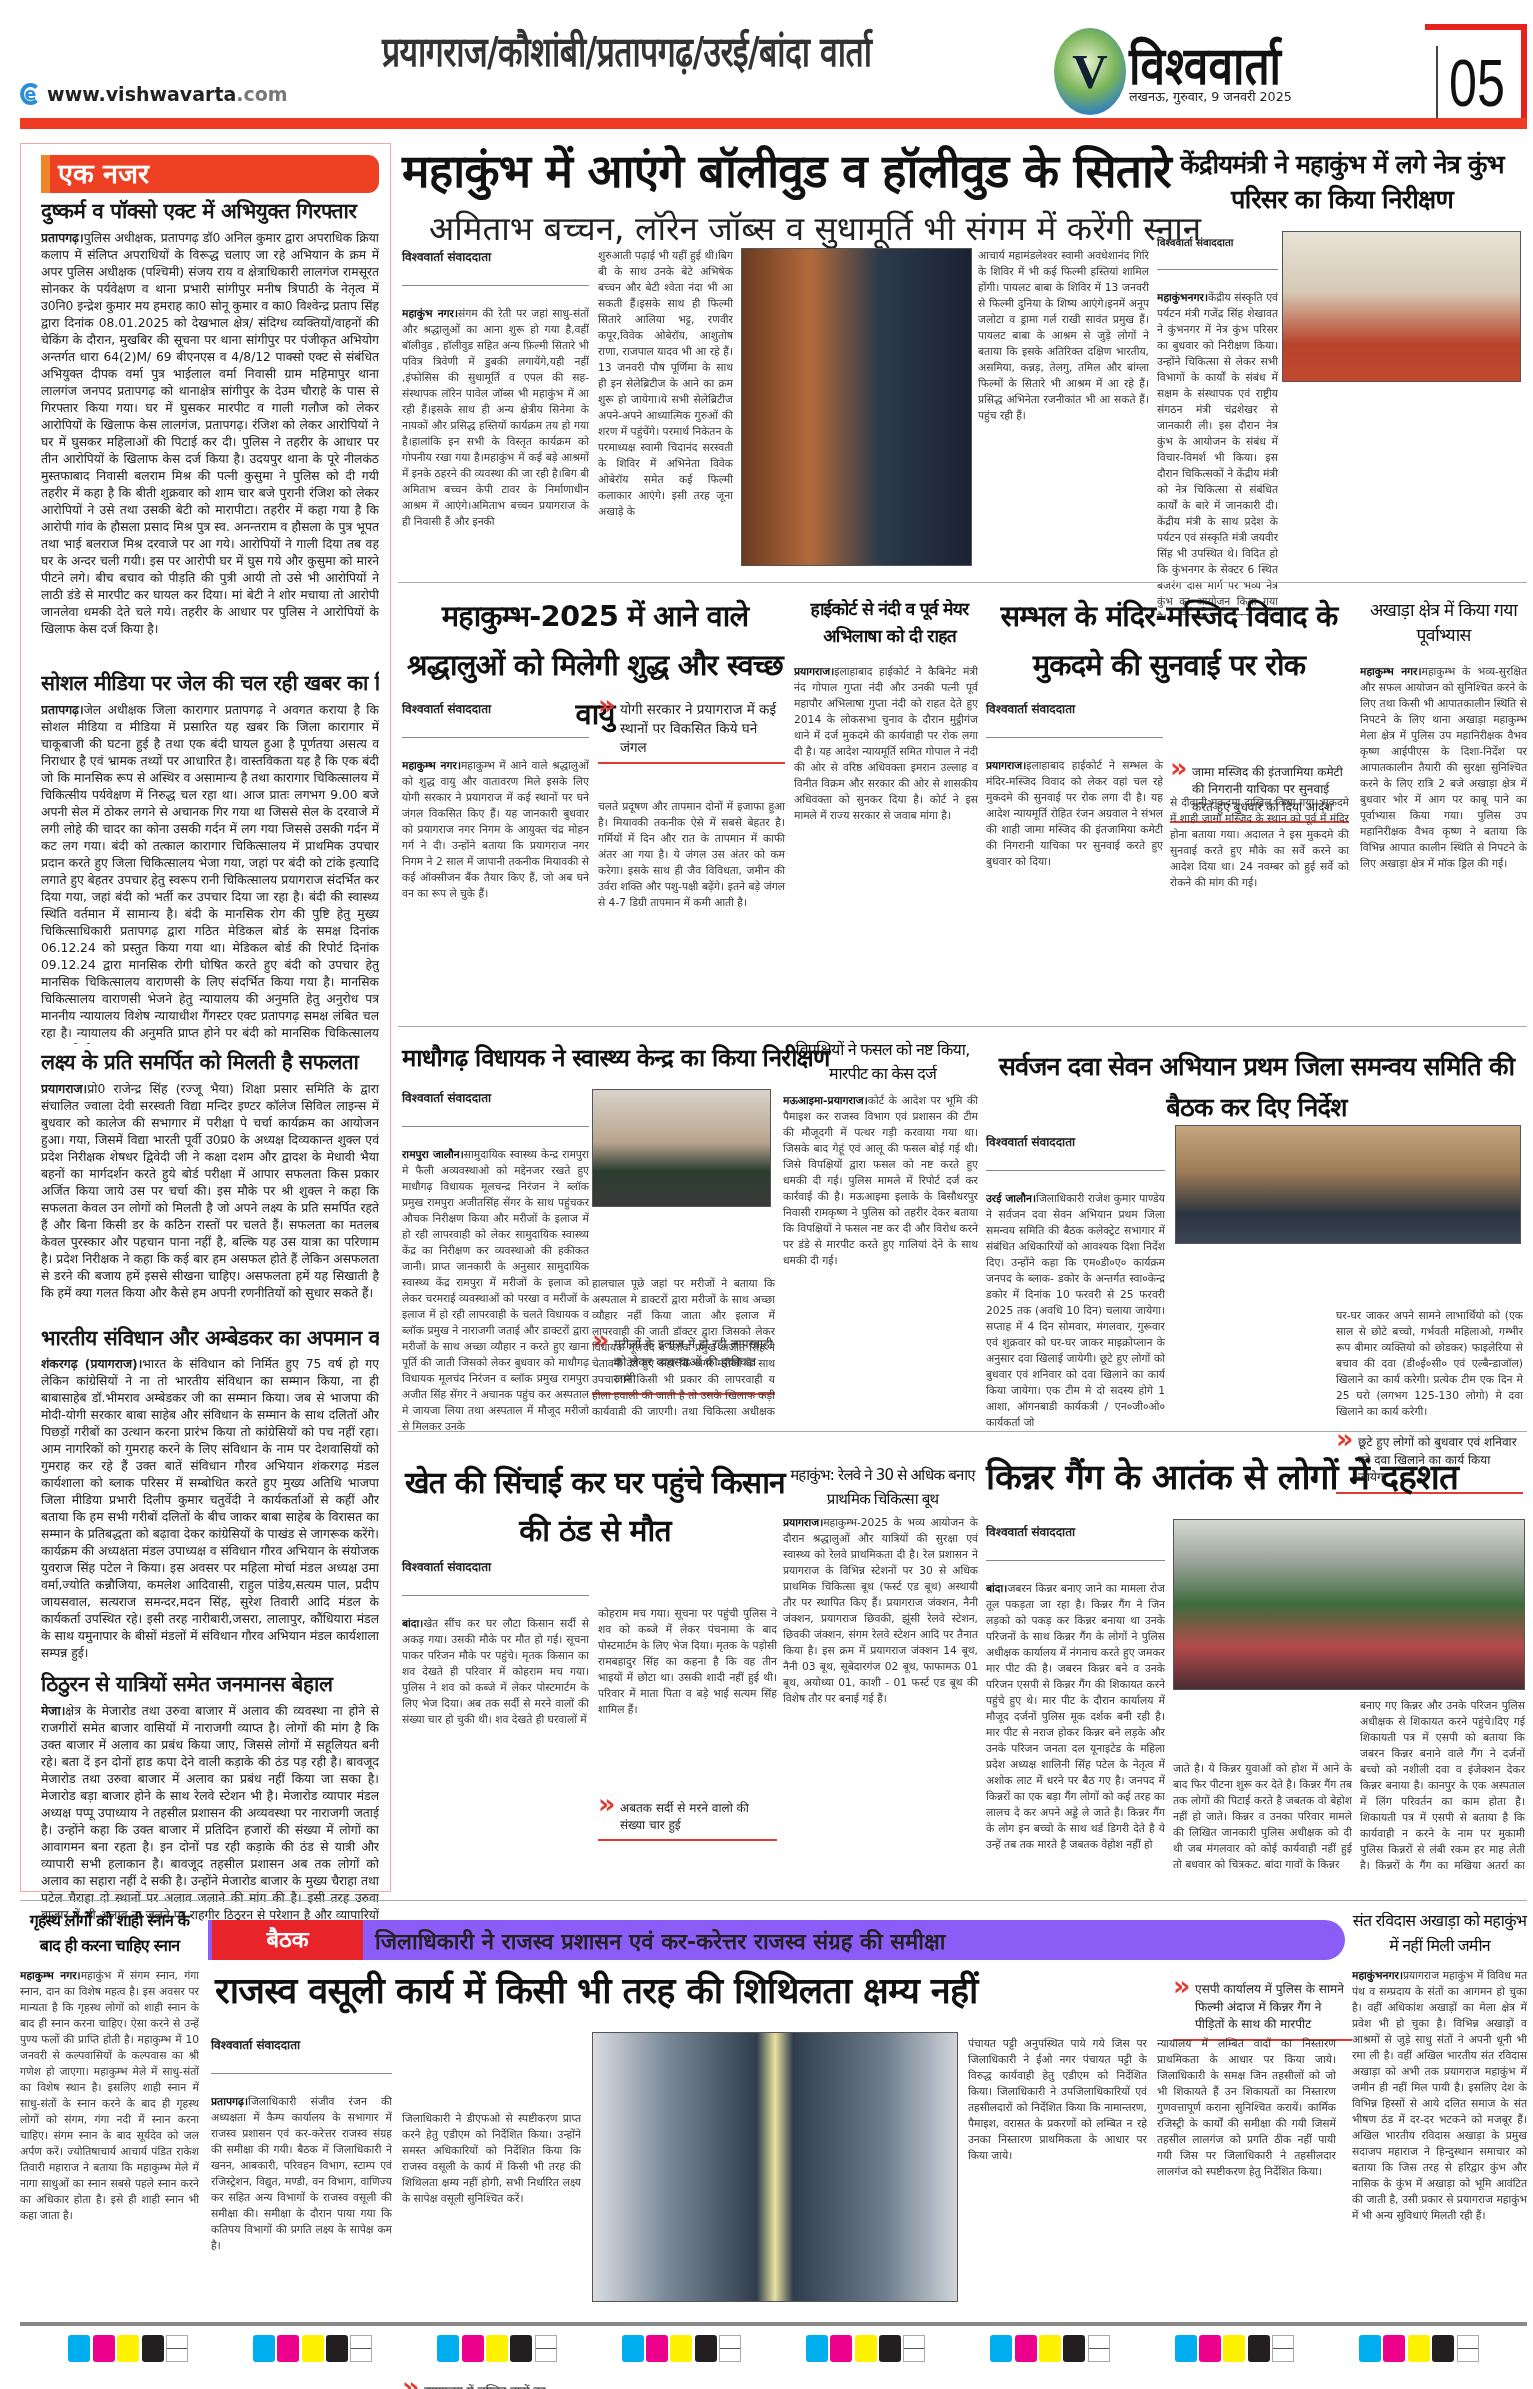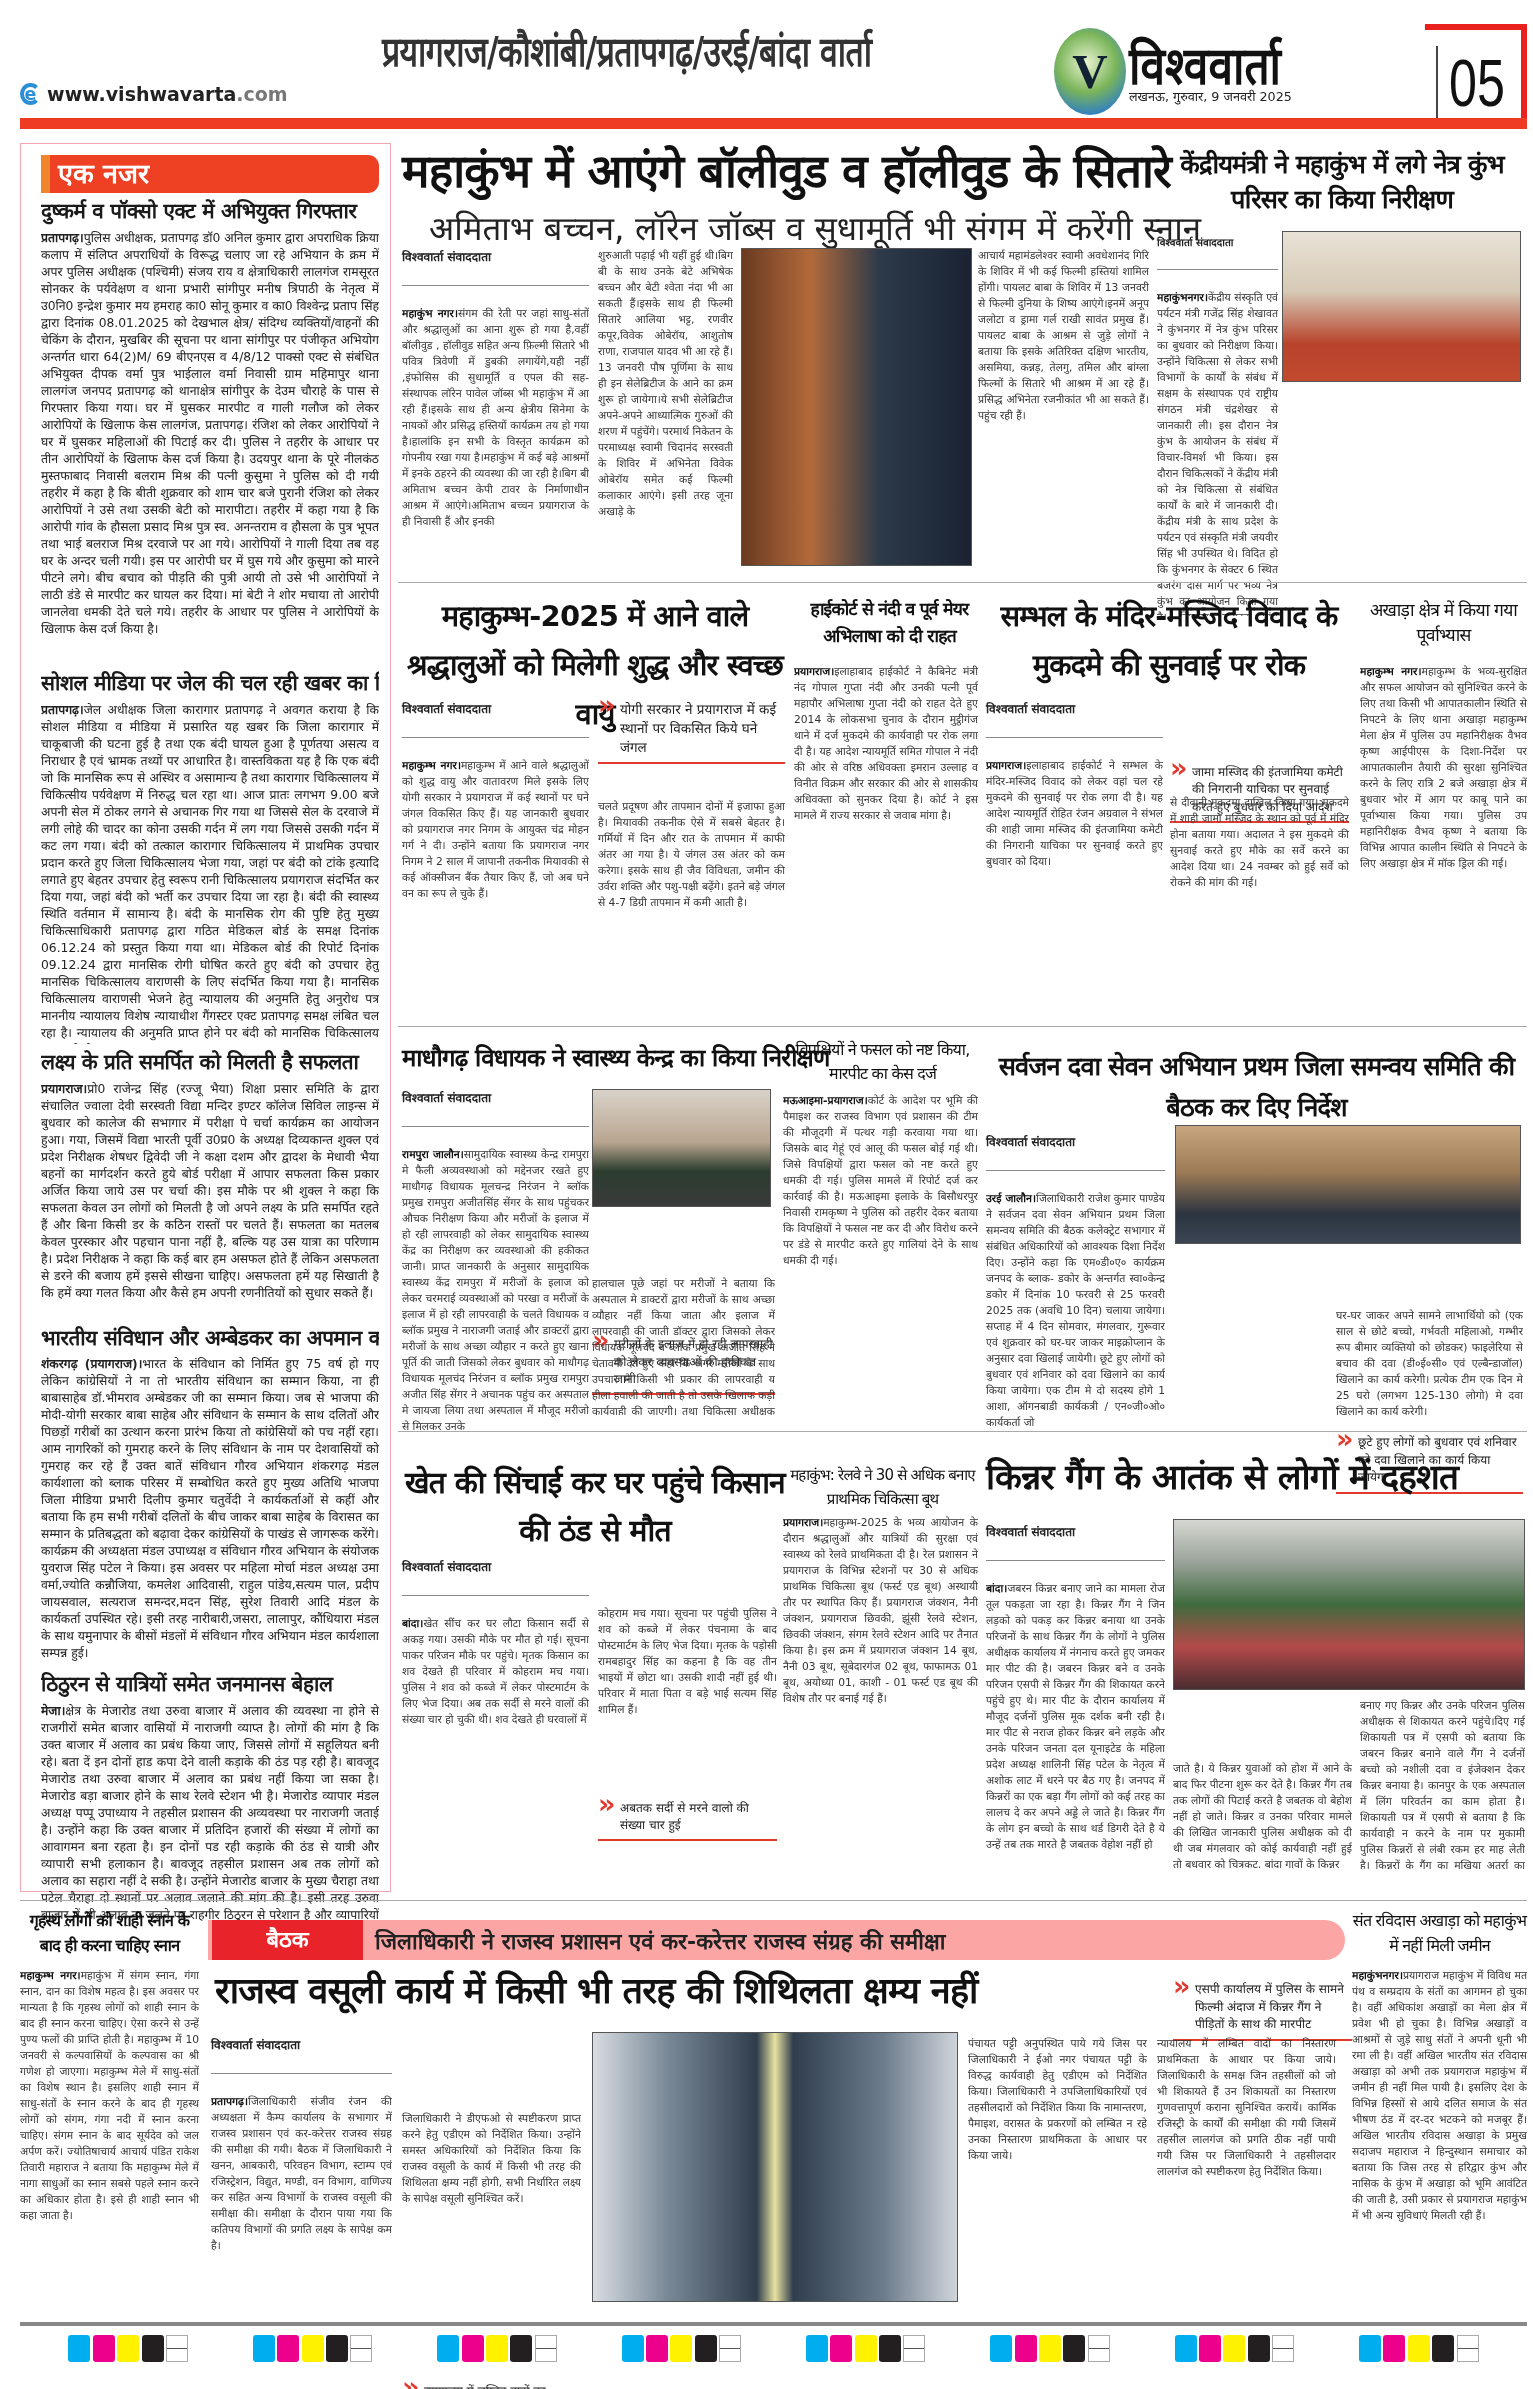--- a/index.html
+++ b/index.html
@@ -23,21 +23,21 @@
 .sb-p{font-size:12.3px;line-height:17px;color:#222;text-align:justify}
 .sb-p b{font-weight:bold}
 .h1{font-weight:bold;color:#111;line-height:1.05;letter-spacing:-0.8px}
 .byline{font-size:12px;font-weight:bold;color:#222;border-bottom:1.6px solid #888;padding-bottom:20px;margin-bottom:20px}
 .col{font-size:10.7px;line-height:16px;color:#333;text-align:justify;overflow:hidden}
 .col b{color:#111}
 .photo{background:linear-gradient(135deg,#8a6d5a,#c9a98c 40%,#5a4a3e 70%,#2a2f3a);border:0.8px solid #555}
 .pq{border-bottom:2.4px solid #e23a2f;font-size:13.5px;line-height:19px;color:#222;padding-left:22px;position:relative;padding-bottom:4.8px}
 .pq:before{content:"\00BB";position:absolute;left:0;top:-4.8px;color:#e23a2f;font-size:27px;font-weight:bold}
 .center{text-align:center}
-.band{left:208px;top:1920px;width:1137px;height:40px;background:#fca5a5;border-radius:0 20px 20px 0}
+.band{left:208px;top:1920px;width:1137px;height:40px;background:#8b5cf6;border-radius:0 20px 20px 0}
 .band .tag{position:absolute;left:4px;top:0;width:151px;height:40px;background:#e8232a;color:#fff;font-size:22px;font-weight:bold;text-align:center;line-height:40px}
 .band .txt{position:absolute;left:167px;top:4.8px;font-size:22px;font-weight:bold;color:#222;white-space:nowrap}
 .cmyk{left:20px;top:2322px;width:1507px;height:49px;border-top:4.8px solid #888;display:flex;justify-content:space-around;align-items:center;padding:0 16px}
 .cm{display:flex;gap:2.4px;align-items:center}
 .cm span{width:22px;height:27px;border-radius:3.2px}
 .cm i{width:22px;height:27px;border:0.8px solid #aaa;background:linear-gradient(#fff 48%,#555 48%,#555 52%,#fff 52%)}
 </style>
 </head>
 <body>
 

